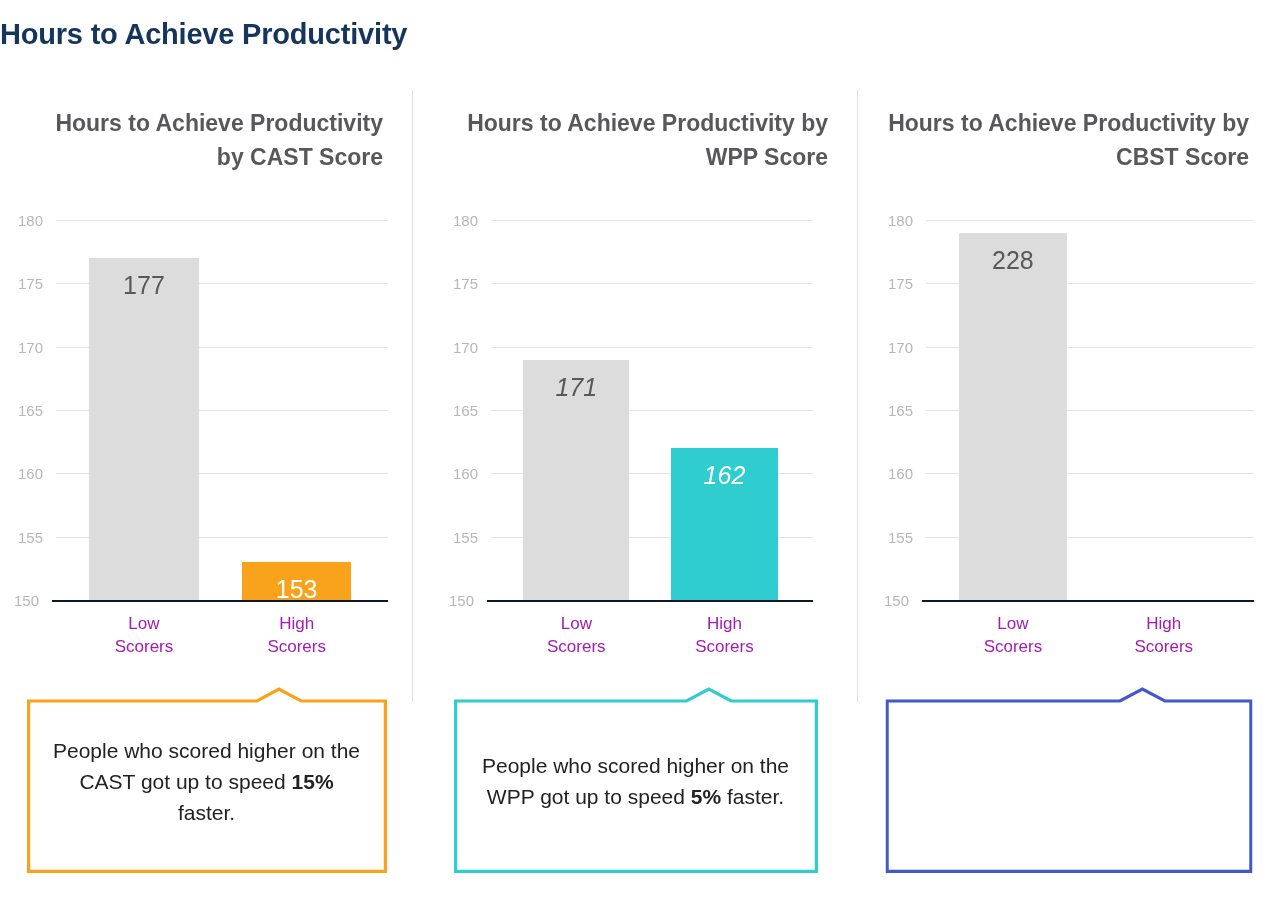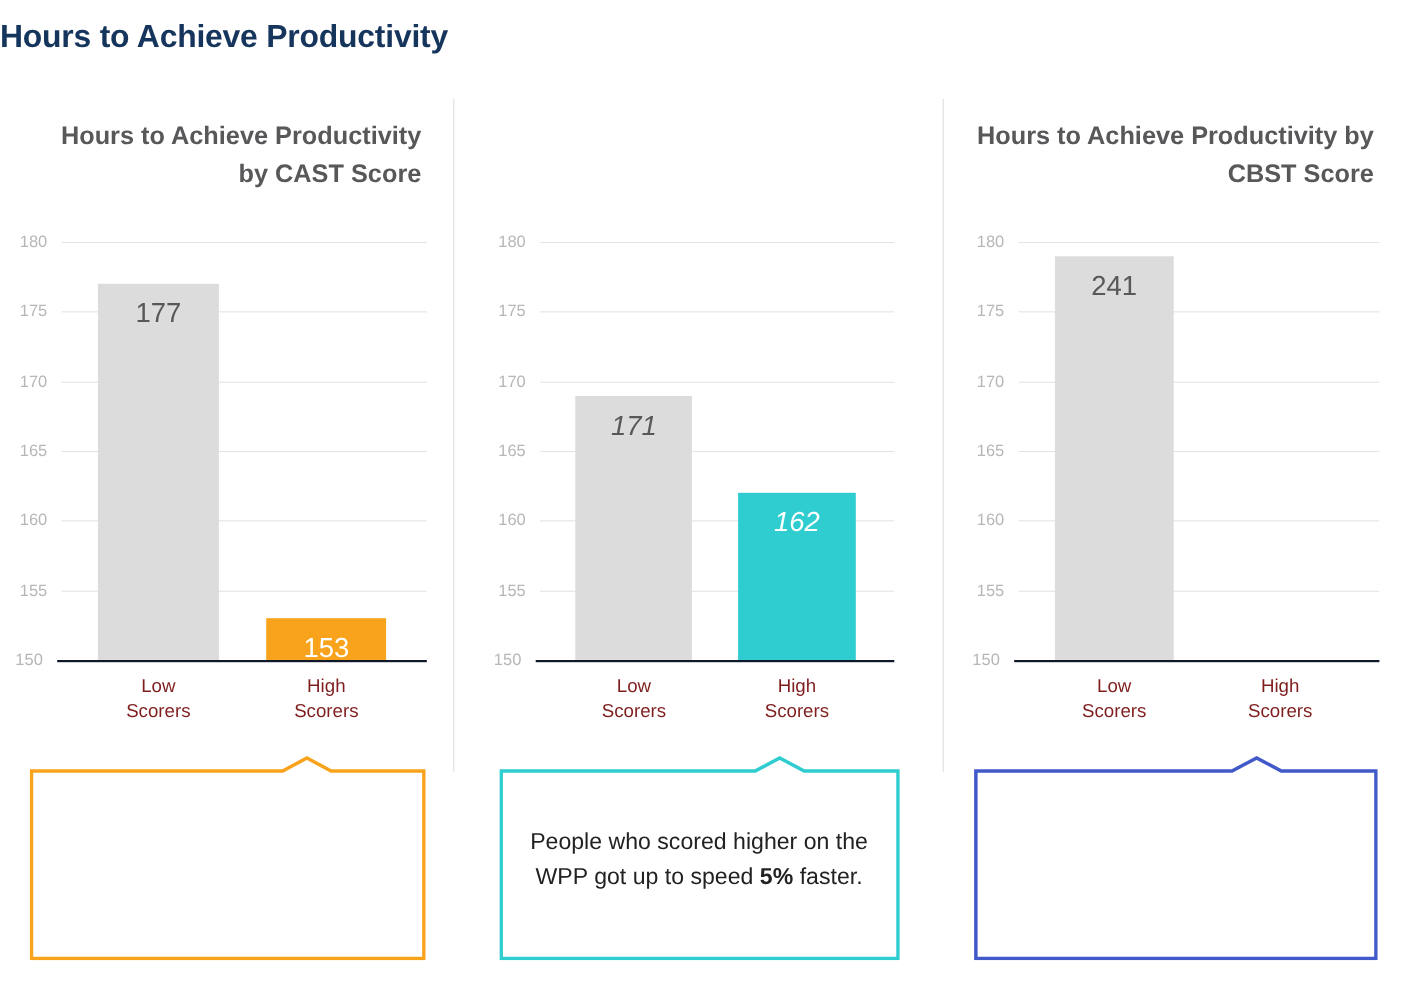--- a/index.html
+++ b/index.html
@@ -143,21 +143,21 @@
   .bar.accent .bar-value { color: #FFFFFF; }
 
   .cat-label {
     position: absolute;
     left: 0;
     right: 0;
     top: 392px;
     text-align: center;
     font-size: 17px;
     line-height: 23px;
-    color: #7f1d1d;
+    color: #a21caf;
   }
 
   
   .callout-wrap {
     position: absolute;
     bottom: 22px;
     left: 0;
     width: 100%;
     height: 200px;
   }
@@ -241,25 +241,27 @@
               </div>
             </div>
           </div>
         </div>
       </div>
       <div class="callout-wrap">
         <div class="callout">
           <svg viewBox="0 0 360 186" preserveAspectRatio="none">
             <path d="M 1.6 14 L 229.99999999999997 14 L 251.99999999999997 2 L 274 14 L 358.4 14 L 358.4 184.4 L 1.6 184.4 Z" fill="#ffffff" stroke="#F9A21B" stroke-width="3.2" stroke-linejoin="miter" vector-effect="non-scaling-stroke"></path>
           </svg>
+          <div class="callout-text"><span>People who scored higher on the CAST got up to speed </span><b>15%</b><span> faster.</span></div>
         </div>
       </div>
       <div class="panel-divider"></div>
     </div>
     <div class="panel p1">
+      <div class="panel-subtitle">Hours to Achieve Productivity by WPP Score</div>
       <div class="chart">
         <div class="plot">
           <div class="gridline" style="top: 0px;">
             <span class="tick-label">180</span>
           </div>
           <div class="gridline" style="top: 63.3333px;">
             <span class="tick-label">175</span>
           </div>
           <div class="gridline" style="top: 126.667px;">
             <span class="tick-label">170</span>
@@ -329,21 +331,21 @@
           </div>
           <div class="gridline" style="top: 316.667px;">
             <span class="tick-label">155</span>
           </div>
           <div class="gridline baseline" style="top: 380px;">
             <span class="tick-label">150</span>
           </div>
           <div class="bars">
             <div class="bar-slot" style="left: 10%; width: 33%;">
               <div class="bar gray" style="height: 367.333px;">
-                <div class="bar-value">241</div>
+                <div class="bar-value">228</div>
               </div>
               <div class="cat-label">
                 <div>Low</div>
                 <div>Scorers</div>
               </div>
             </div>
             <div class="bar-slot" style="left: 56%; width: 33%;">
               <div class="cat-label">
                 <div>High</div>
                 <div>Scorers</div>

